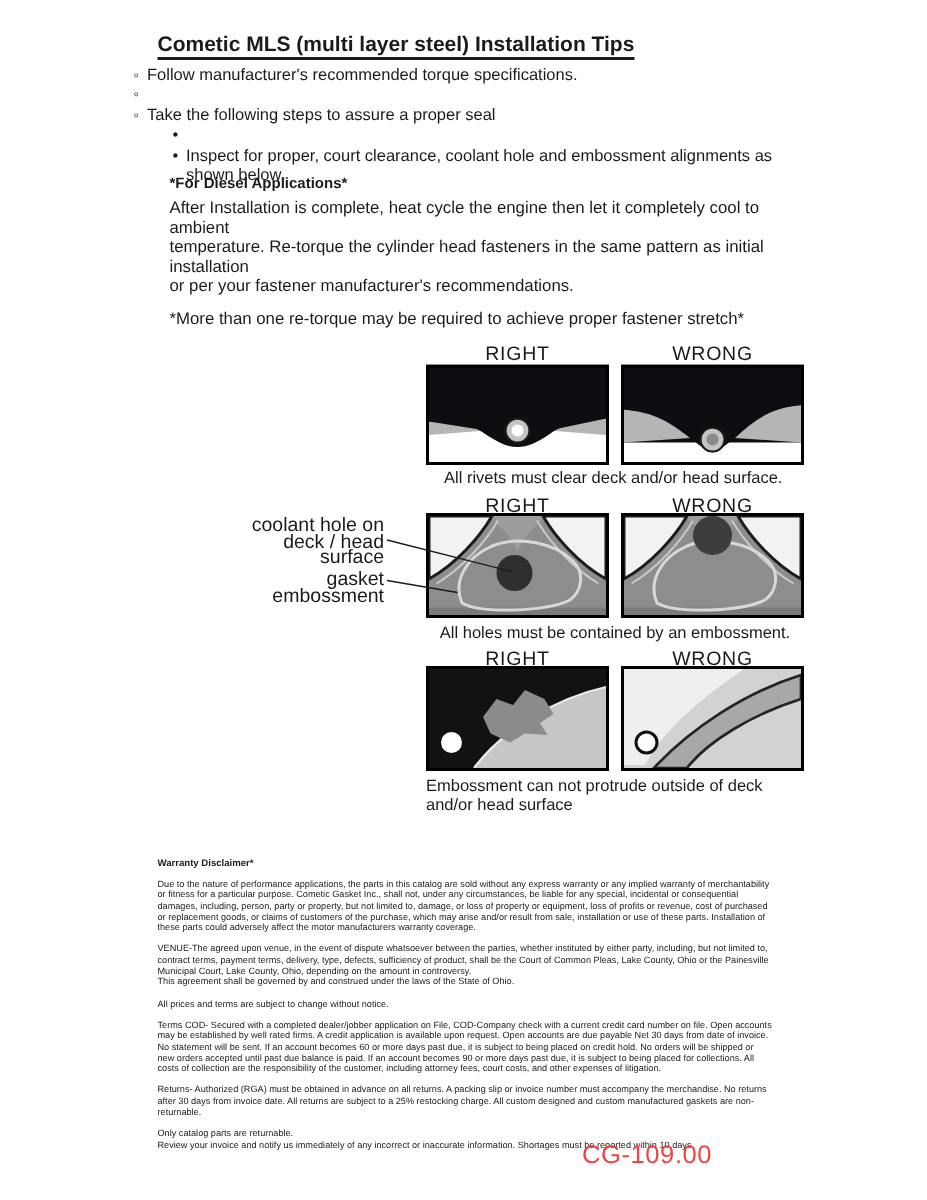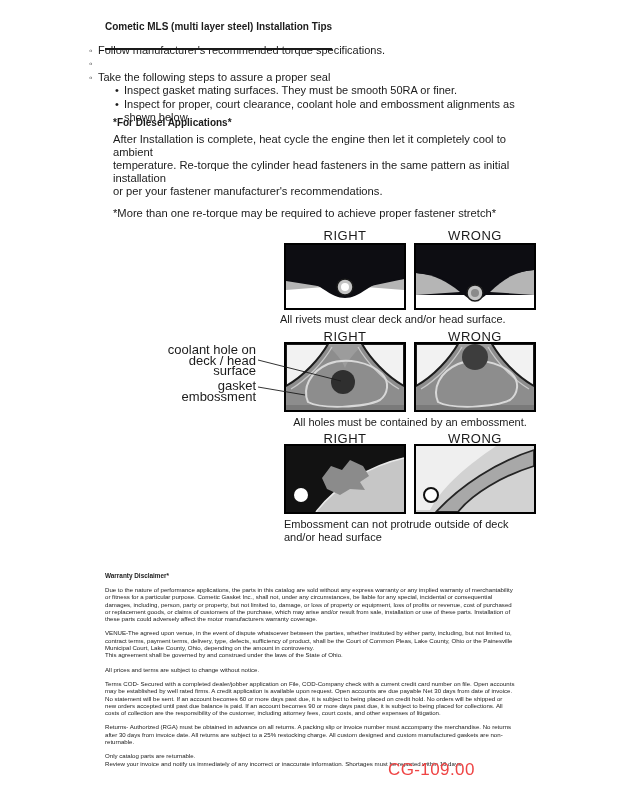--- a/index.html
+++ b/index.html
@@ -1,20 +1,20 @@
 <!DOCTYPE html>
 <html><head>
 <meta charset="utf-8">
 <style>
   html,body{margin:0;padding:0;background:#fff;}
   .page{position:relative;width:618px;height:800px;background:#fff;overflow:hidden;
         font-family:"Liberation Sans",sans-serif;color:#1b1b1b;}
 
-  .title{position:absolute;left:105px;top:21px;font-size:10px;font-weight:bold;
-         border-bottom:2px solid #1b1b1b;padding-bottom:16px;white-space:nowrap;}
+  .title{position:absolute;left:105px;top:21px;font-size:14px;font-weight:bold;
+         border-bottom:2px solid #1b1b1b;padding-bottom:1px;white-space:nowrap;}
 
   .bullets{position:absolute;left:89px;top:44px;font-size:11px;line-height:13.4px;width:430px;}
   .bullet-row{display:flex;}
   .bullet-row .marker{width:9px;flex:0 0 9px;font-size:10px;}
   .sub{margin-left:26px;}
   .sub .marker{font-size:11px;}
 
   .diesel{position:absolute;left:113px;top:117px;width:400px;}
   .diesel h2{font-size:10px;font-weight:bold;margin:0 0 5px 0;}
   .diesel p{font-size:11.2px;line-height:13px;margin:0 0 9px 0;white-space:pre-line;}
@@ -48,21 +48,20 @@
     </div>
     <div class="bullet-row">
       <span class="marker">◦</span>
     </div>
     <div class="bullet-row">
       <span class="marker">◦</span>
       <span>Take the following steps to assure a proper seal</span>
     </div>
     <div class="bullet-row sub">
       <span class="marker">•</span>
-      <span>Inspect gasket mating surfaces.  They must be smooth 50RA or finer.</span>
     </div>
     <div class="bullet-row sub">
       <span class="marker">•</span>
       <span>Inspect for proper, court clearance, coolant hole and embossment alignments as shown below.</span>
     </div>
   </div>
 
   <div class="diesel">
     <h2>*For Diesel Applications*</h2>
     <p>After Installation is complete, heat cycle the engine then let it completely cool to ambient
@@ -91,21 +90,21 @@
       <rect x="1" y="1" width="120" height="65" fill="#0d0d12" stroke="#000" stroke-width="2"></rect>
       <path d="M2,52 H120 V65 H2 Z" fill="#ffffff"></path>
       <path d="M2,30 C22,32 32,38 46,49 L2,52 Z" fill="#b5b5b5"></path>
       <path d="M120,27 C100,29 90,36 76,49 L120,52 Z" fill="#b5b5b5"></path>
       <path d="M2,2 H120 V27 C100,29 90,34 80,44 C72,52 68,57 61,57 C54,57 50,52 42,44 C32,34 22,32 2,30 Z" fill="#0d0d12"></path>
       <circle cx="61" cy="50" r="8" fill="#c4c4c4" stroke="#1a1a1a" stroke-width="1.5"></circle>
       <circle cx="61" cy="50" r="4" fill="#8a8a8a"></circle>
       <rect x="1" y="1" width="120" height="65" fill="none" stroke="#000" stroke-width="2"></rect>
     </svg>
 
-    <div class="fig-caption" style="left:232px;top:83px;">All rivets must clear deck and/or head surface.</div>
+    <div class="fig-caption" style="left:248px;top:83px;">All rivets must clear deck and/or head surface.</div>
 
     <div class="fig-label" style="left:236px;top:101px;">RIGHT</div>
     <div class="fig-label" style="left:366px;top:101px;">WRONG</div>
 
     <div class="annot" style="top:115px;">coolant hole on
 deck / head surface</div>
     <div class="annot" style="top:151px;">gasket embossment</div>
 
     <svg class="panel" style="left:236px;top:112px;" width="122" height="70" viewBox="0 0 122 70">
       <rect x="1" y="1" width="120" height="68" fill="#8d8d8d" stroke="#000" stroke-width="2"></rect>

